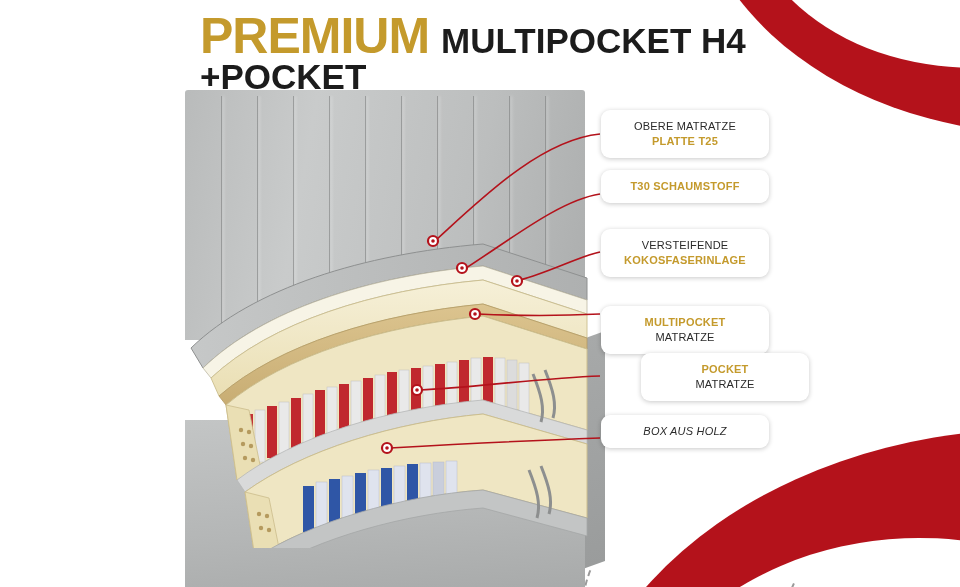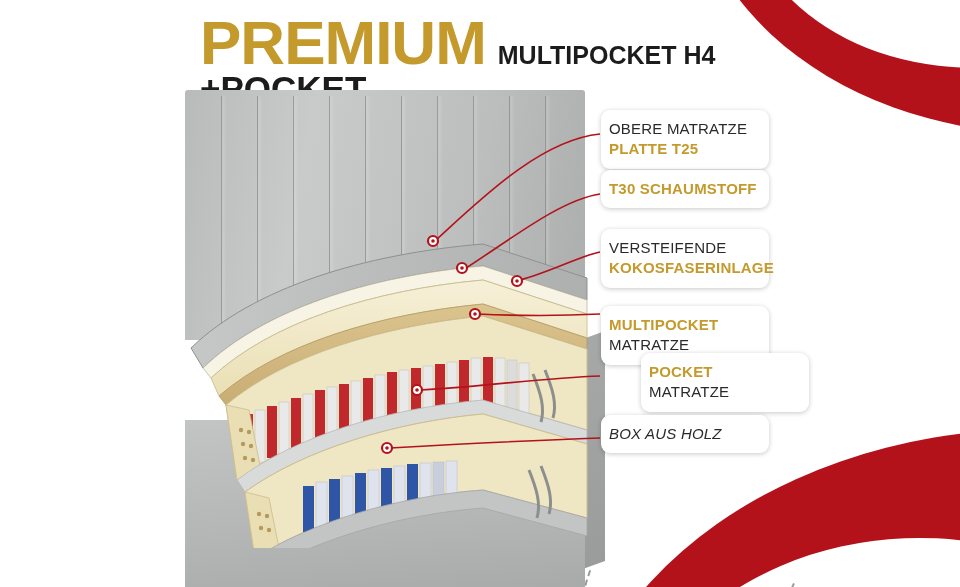--- a/index.html
+++ b/index.html
@@ -77,50 +77,50 @@
     left: 200px;
     top: 10px;
     width: 620px;
   }
   .title-line1 {
     display: flex;
     align-items: baseline;
     gap: 12px;
   }
   .title-premium {
-    font-size: 62px;
+    font-size: 50px;
     font-weight: bold;
     color: #c49a2c;
     letter-spacing: -1px;
     line-height: 1.05;
   }
   .title-rest {
-    font-size: 25px;
+    font-size: 35px;
     font-weight: bold;
     color: #1c1c1c;
     line-height: 1.05;
   }
   .title-line2 {
     font-size: 35px;
     font-weight: bold;
     color: #1c1c1c;
     line-height: 1.05;
     margin-top: -4px;
   }
 
   
   .label-box {
     position: absolute;
     background: #ffffff;
     border-radius: 9px;
     box-shadow: 0 1px 5px rgba(0,0,0,0.22);
     width: 152px;
     padding: 9px 8px;
-    text-align: left;
-    font-size: 15px;
+    text-align: center;
+    font-size: 11px;
     color: #2a2a2a;
     line-height: 1.35;
     letter-spacing: 0.2px;
   }
   .label-box .gold {
     color: #c49a2c;
     font-weight: bold;
   }
   .label-box .plain {
     color: #2a2a2a;

